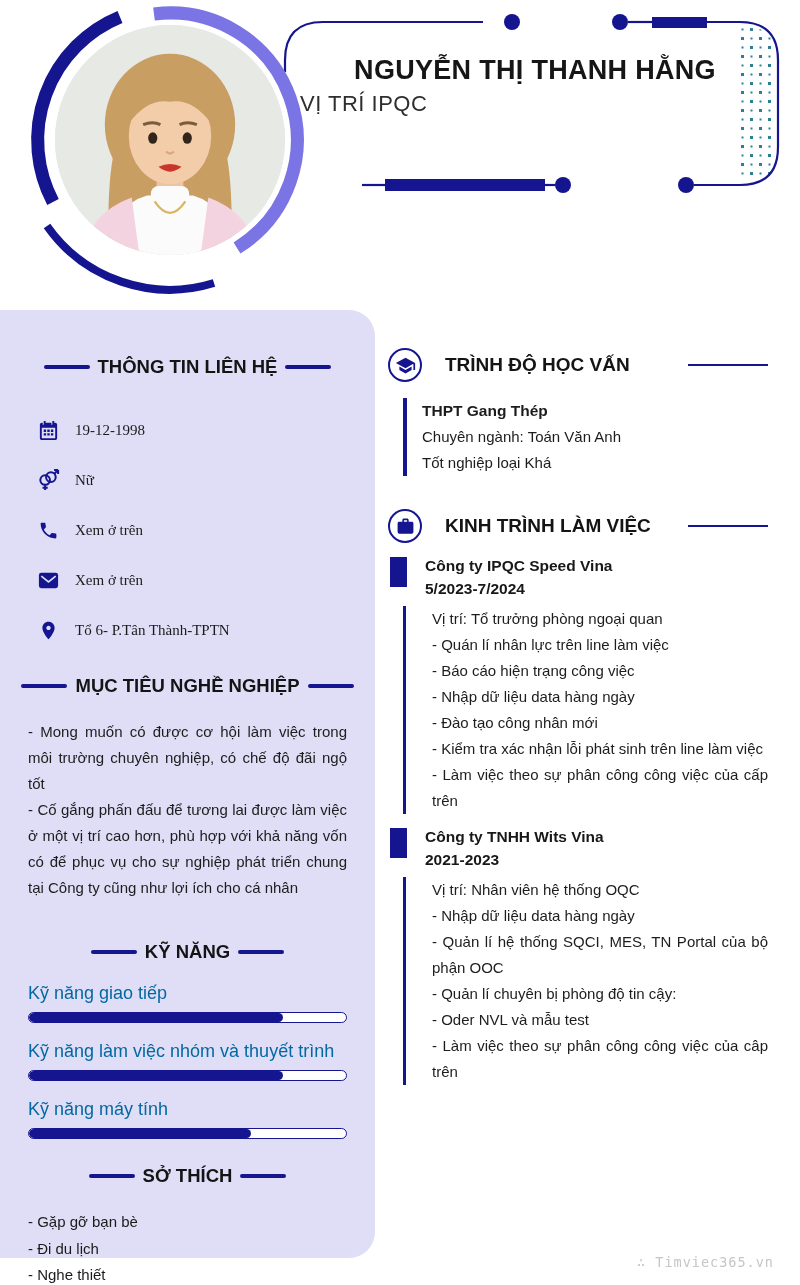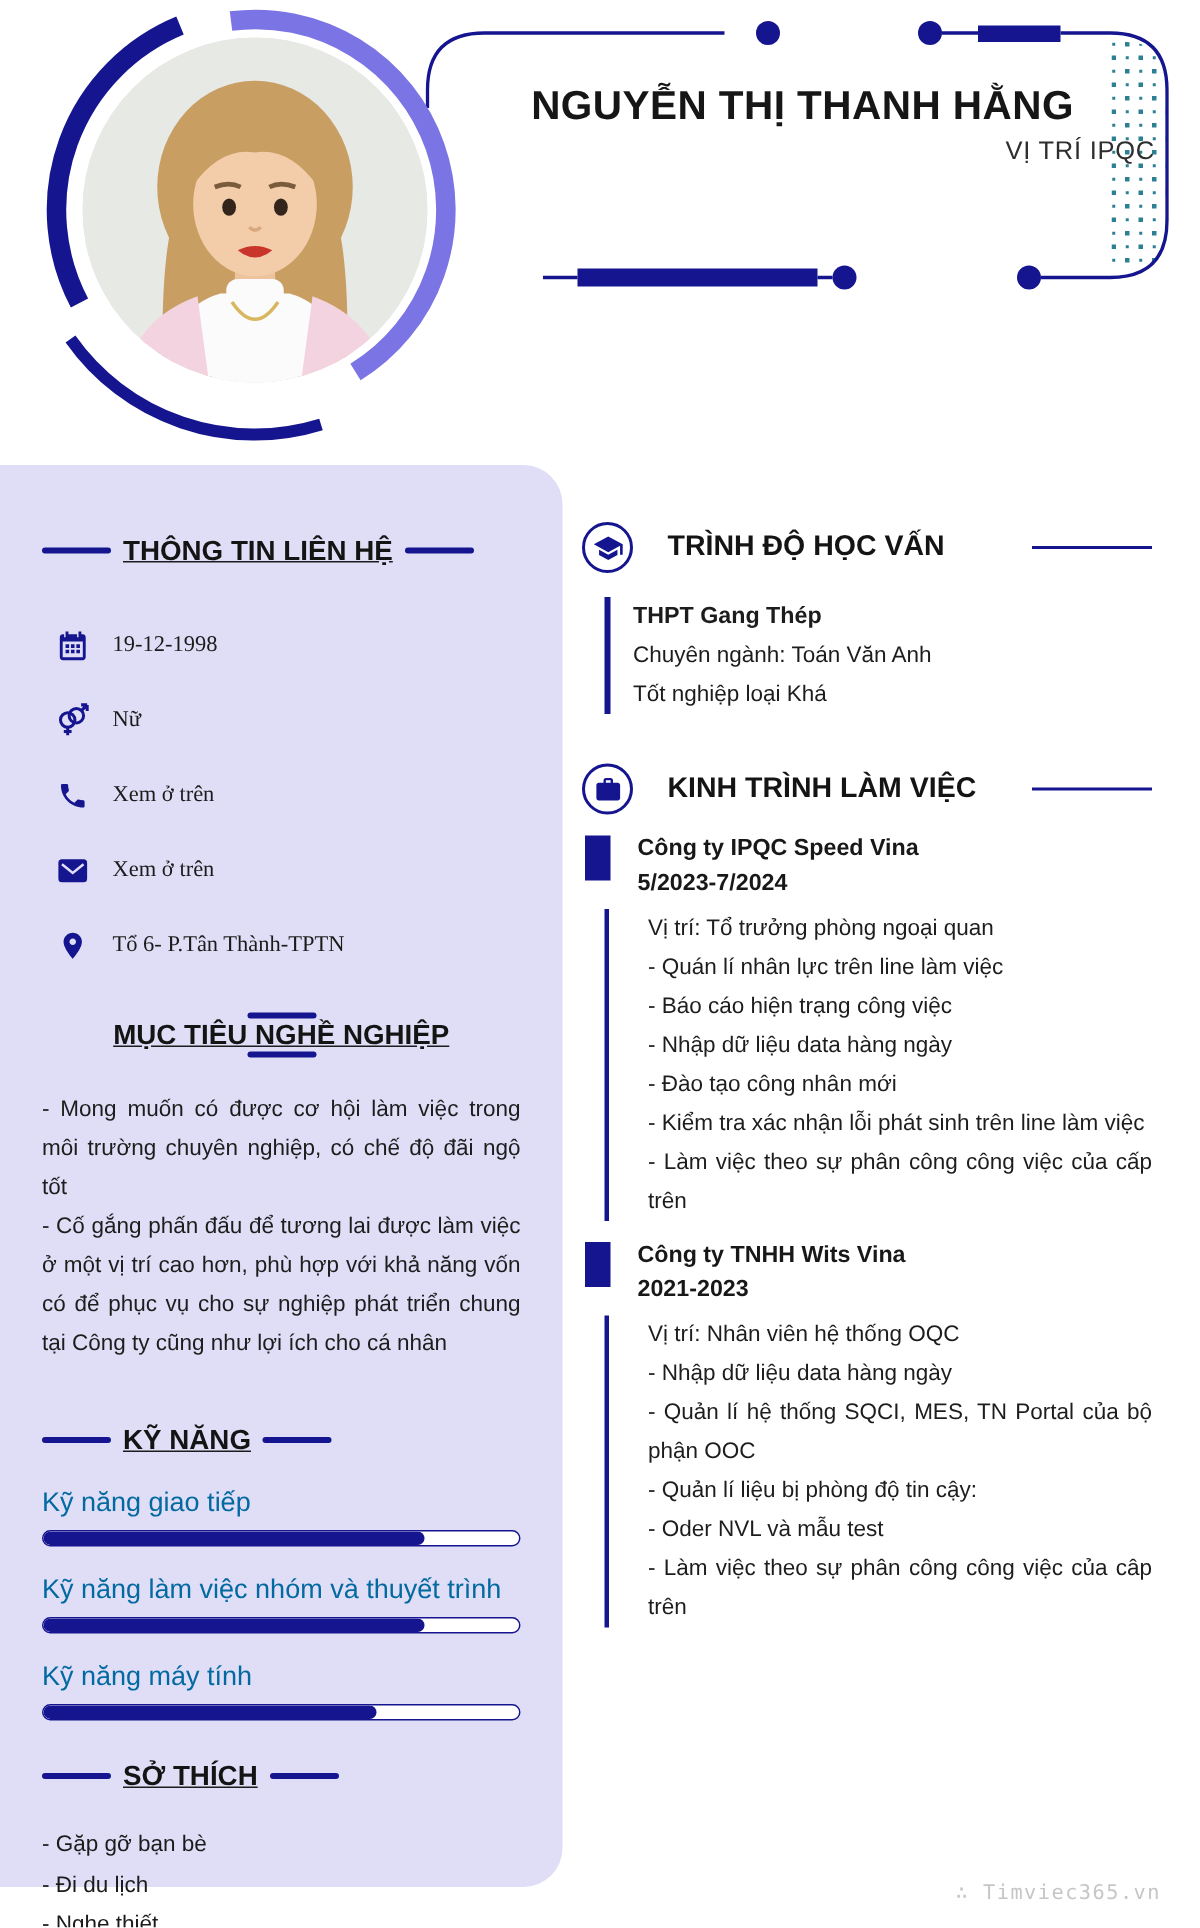--- a/index.html
+++ b/index.html
@@ -9,33 +9,33 @@
   *{margin:0;padding:0;box-sizing:border-box;}
   html,body{background:#fff;}
   body{font-family:"Liberation Sans","DejaVu Sans",sans-serif;color:var(--ink);}
   .page{position:relative;width:800px;height:1285px;background:#fff;overflow:hidden;}
 
   
   .deco{position:absolute;left:280px;top:8px;}
   .photo-arcs{position:absolute;left:0;top:0;}
   .photo-circle{position:absolute;left:55px;top:25px;width:230px;height:230px;border-radius:50%;overflow:hidden;background:#e7e9e5;}
   .name{position:absolute;left:300px;top:55px;width:470px;text-align:center;font-size:27px;font-weight:700;color:#161616;letter-spacing:.3px;}
-  .job-title{position:absolute;left:300px;top:91px;width:470px;text-align:right;font-size:17px;color:#2e2e2e;letter-spacing:.5px;}
+  .job-title{position:absolute;left:300px;top:91px;width:470px;text-align:left;font-size:22px;color:#2e2e2e;letter-spacing:.5px;}
 
   
   .sidebar{position:absolute;left:0;top:310px;width:375px;height:948px;background:var(--lavender);border-radius:0 26px 26px 0;padding:46px 22px 0 22px;}
-  .sb-heading{display:flex;align-items:center;justify-content:flex-start;margin:0 6px;text-decoration:underline;}
+  .sb-heading{display:flex;align-items:center;justify-content:center;margin:0 6px;}
   .dash{width:46px;height:4px;border-radius:2px;background:var(--navy);flex:0 0 auto;}
   .sb-title{font-size:18.5px;font-weight:700;color:#141414;text-align:center;white-space:nowrap;padding:0 8px;}
   .contact-list{margin:40px 0 0 14px;}
   .c-row{display:flex;align-items:center;margin-bottom:25px;height:25px;font-family:Liberation Serif, serif;}
   .c-icon{width:25px;height:25px;flex:0 0 auto;display:flex;align-items:center;justify-content:center;}
   .c-icon svg{display:block;}
   .c-text{margin-left:14px;font-size:15px;color:#1b1b1b;}
-  .objective-head{margin-top:32px;flex-direction:column;}
+  .objective-head{margin-top:32px;}
   .objective-body{margin:22px 6px 0 6px;}
   .objective-body p{font-size:15px;line-height:26px;text-align:justify;color:#1d1d1d;}
   .skills-head{margin-top:40px;}
   .skills-list{margin:20px 6px 0 6px;}
   .skill{margin-bottom:18px;}
   .skill-label{font-size:18px;color:#0369a1;margin-bottom:8px;}
   .bar{height:11px;border:1.6px solid var(--navy);border-radius:7px;background:#fff;overflow:hidden;}
   .bar-fill{height:100%;background:var(--navy);border-radius:6px;}
   .hobbies-head{margin-top:26px;}
   .hobbies-list{margin:22px 6px 0 6px;}
@@ -273,21 +273,21 @@
         <span class="job-bullet"></span>
         <div class="job-head-text">
           <div class="job-company">Công ty TNHH Wits Vina</div>
           <div class="job-period">2021-2023</div>
         </div>
       </div>
       <div class="job-details">
         <p>Vị trí: Nhân viên hệ thống OQC</p>
         <p>- Nhập dữ liệu data hàng ngày</p>
         <p>- Quản lí hệ thống SQCI, MES, TN Portal của bộ phận OOC</p>
-        <p>- Quản lí liệu bị phòng độ tin cậy:</p>
+        <p>- Quản lí chuyên bị phòng độ tin cậy:</p>
         <p>- Oder NVL và mẫu test</p>
         <p>- Làm việc theo sự phân công công việc của câp trên</p>
       </div>
     </div>
   </main>
 
   <div class="watermark">∴ Timviec365.vn</div>
 </div>
 
 </body></html>

